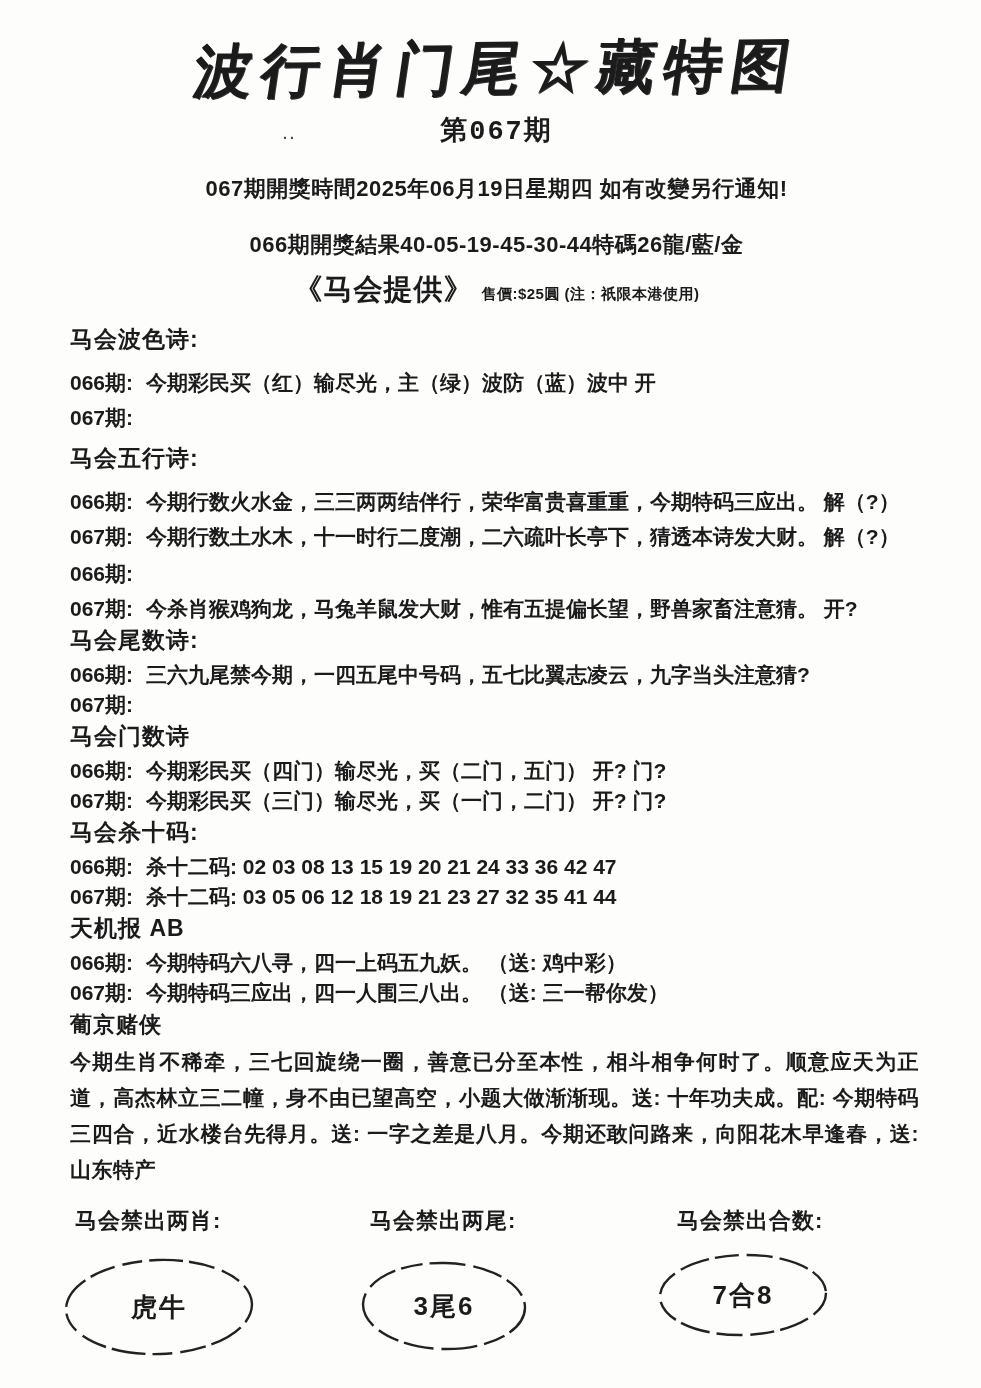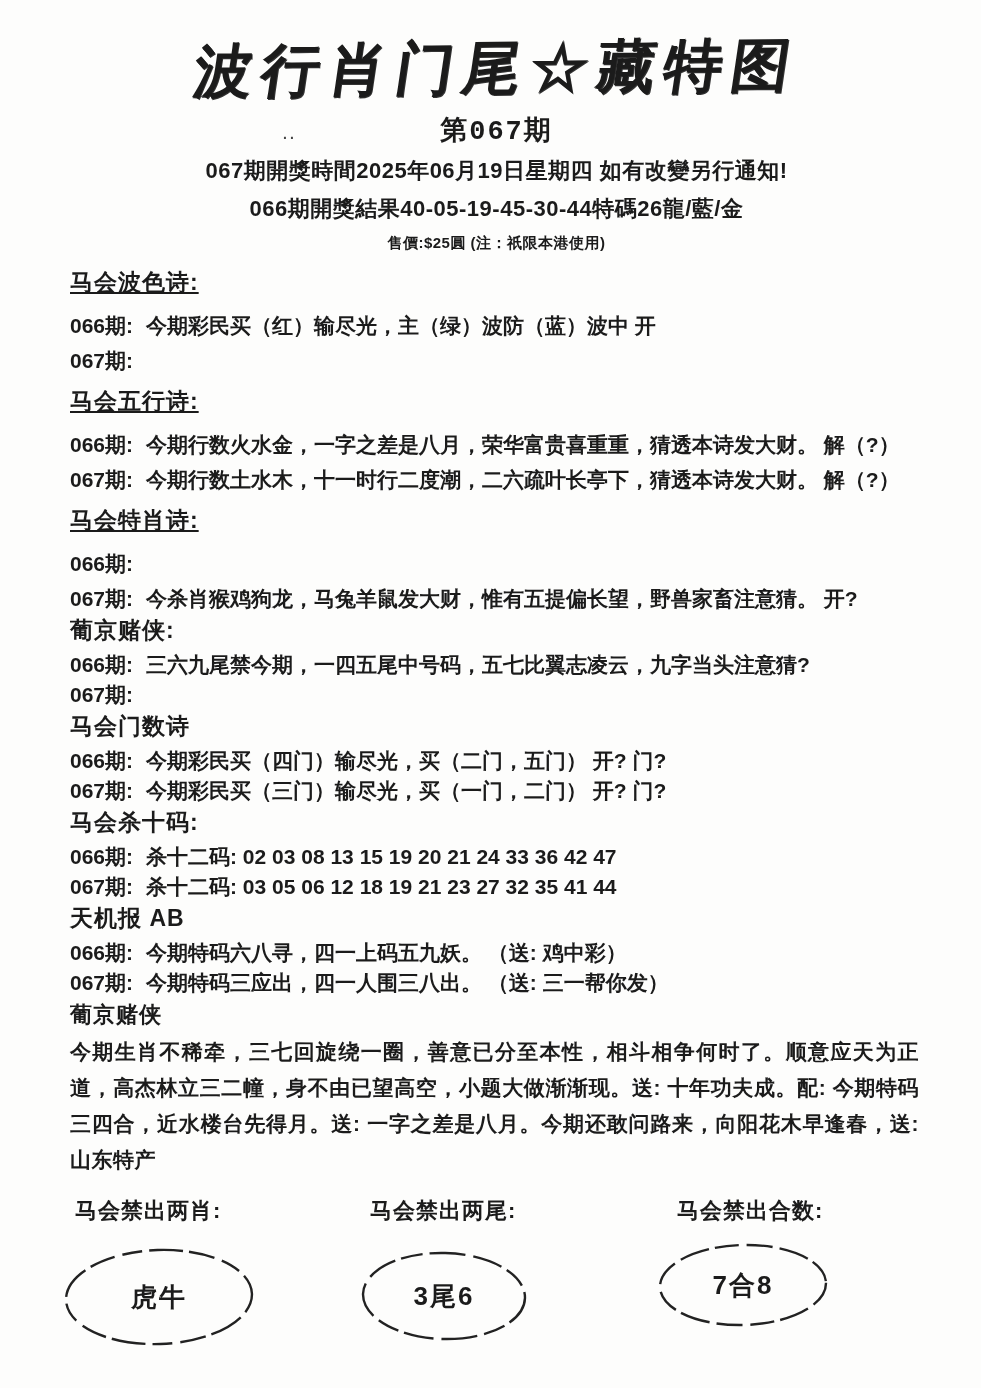--- a/index.html
+++ b/index.html
@@ -20,32 +20,32 @@
     font-family: "Liberation Serif", serif;
     font-weight: 900;
     font-size: 58px;
     letter-spacing: 9px;
     transform: skewX(-9deg) rotate(-0.6deg);
     margin: 14px 0 2px 0;
     text-shadow: 1px 1px 0 #333;
     white-space: nowrap;
   }
   .issue-no { text-align: center; font-size: 27px; letter-spacing: 2px; margin-top: 4px; font-family: Liberation Mono, monospace; }
-  .info-line { text-align: center; font-size: 22px; letter-spacing: 0.5px; margin-top: 8px; }
+  .info-line { text-align: center; font-size: 22px; letter-spacing: 0.5px; margin-top: 26px; }
   .provider-row { text-align: center; margin-top: 10px; display: flex; justify-content: center; align-items: baseline; gap: 8px; }
   .provider { font-size: 29px; letter-spacing: 1px; }
   .price-note { font-size: 15px; letter-spacing: 0.5px; }
 
   
   .sec { text-align: left; }
   .sec-heading { font-size: 23px; letter-spacing: 1px; }
   .line { display: flex; gap: 13px; font-size: 21px; white-space: nowrap; }
   .line .lab { flex: 0 0 auto; }
   .sec.loose { margin-top: 14px; }
-  .sec.loose .sec-heading { margin-bottom: 16px; text-decoration: underline; }
+  .sec.loose .sec-heading { margin-bottom: 16px; }
   .sec.loose .line { margin-top: 12px; line-height: 23px; }
   .sec.tight { margin-top: 5px; }
   .sec.tight .sec-heading { margin-bottom: 4px; }
   .sec.tight .line { margin-top: 8px; line-height: 22px; }
 
   .para-sec { margin-top: 6px; }
   .para-sec .sec-heading { font-size: 22px; }
   .para { font-size: 21px; line-height: 36px; margin-top: 4px; text-align: justify; letter-spacing: 0.5px; padding-right: 4px; }
 
   
@@ -71,59 +71,59 @@
 <body>
 
 <div class="page">
 
   <div class="masthead">波行肖门尾☆藏特图</div>
   <div class="issue-no">第067期</div>
   <div class="noise-dots">..</div>
   <div class="info-line">067期開獎時間2025年06月19日星期四 如有改變另行通知!</div>
   <div class="info-line">066期開獎結果40-05-19-45-30-44特碼26龍/藍/金</div>
   <div class="provider-row">
+    <span class="provider">《马会提供》</span>
     <span class="price-note">售價:$25圓 (注：祇限本港使用)</span>
   </div>
 
   <div class="sec loose">
     <div class="sec-heading">马会波色诗:</div>
     <div class="line">
       <span class="lab">066期:</span>
       <span class="txt">今期彩民买（红）输尽光，主（绿）波防（蓝）波中 开</span>
     </div>
     <div class="line">
       <span class="lab">067期:</span>
     </div>
   </div>
 
   <div class="sec loose">
     <div class="sec-heading">马会五行诗:</div>
     <div class="line">
       <span class="lab">066期:</span>
-      <span class="txt">今期行数火水金，一字之差是八月，荣华富贵喜重重，猜透本诗发大财。 解（?）</span>
+      <span class="txt">今期行数火水金，三三两两结伴行，荣华富贵喜重重，今期特码三应出。 解（?）</span>
     </div>
     <div class="line">
       <span class="lab">067期:</span>
       <span class="txt">今期行数土水木，十一时行二度潮，二六疏叶长亭下，猜透本诗发大财。 解（?）</span>
     </div>
   </div>
 
   <div class="sec loose">
-    <div class="sec-heading">马会特肖诗:</div>
     <div class="line">
       <span class="lab">066期:</span>
     </div>
     <div class="line">
       <span class="lab">067期:</span>
       <span class="txt">今杀肖猴鸡狗龙，马兔羊鼠发大财，惟有五提偏长望，野兽家畜注意猜。 开?</span>
     </div>
   </div>
 
   <div class="sec tight">
-    <div class="sec-heading">葡京赌侠:</div>
+    <div class="sec-heading">马会尾数诗:</div>
     <div class="line">
       <span class="lab">066期:</span>
       <span class="txt">三六九尾禁今期，一四五尾中号码，五七比翼志凌云，九字当头注意猜?</span>
     </div>
     <div class="line">
       <span class="lab">067期:</span>
     </div>
   </div>
 
   <div class="sec tight">

